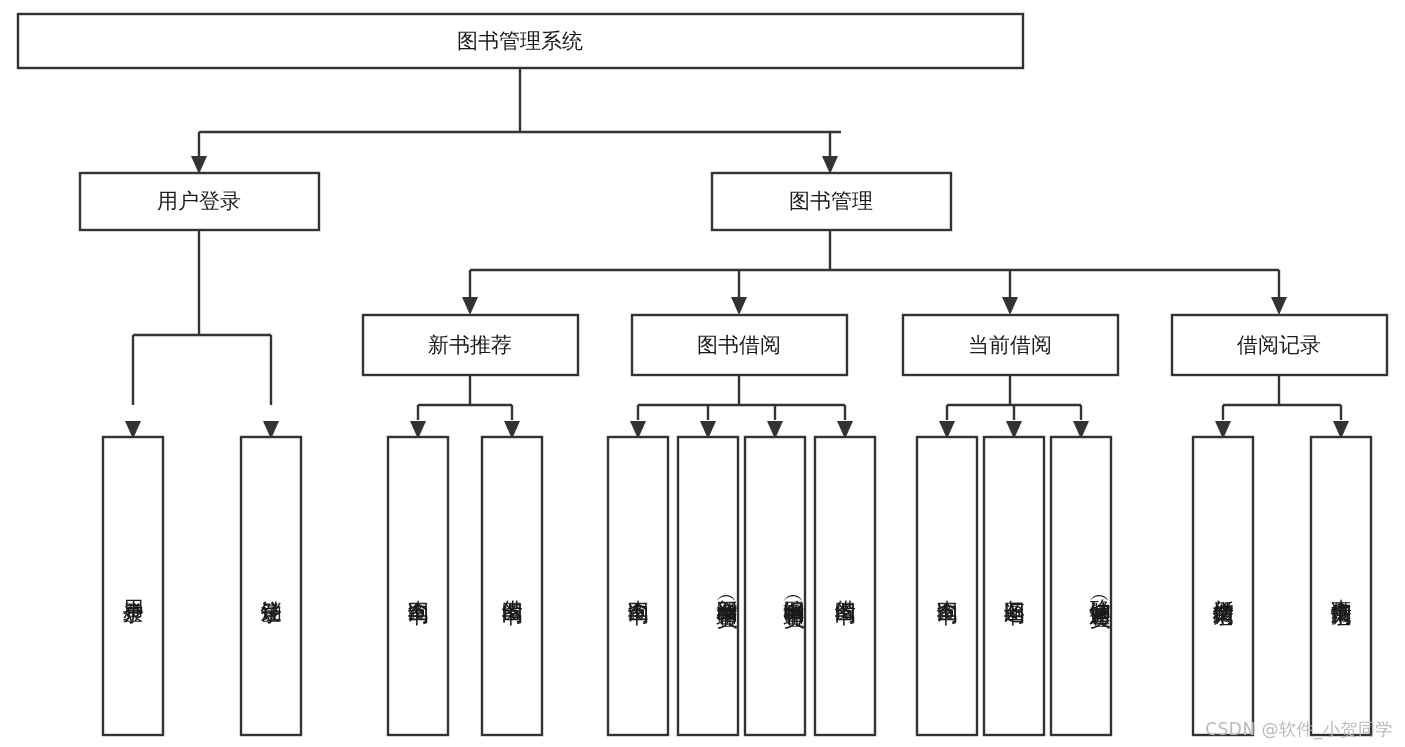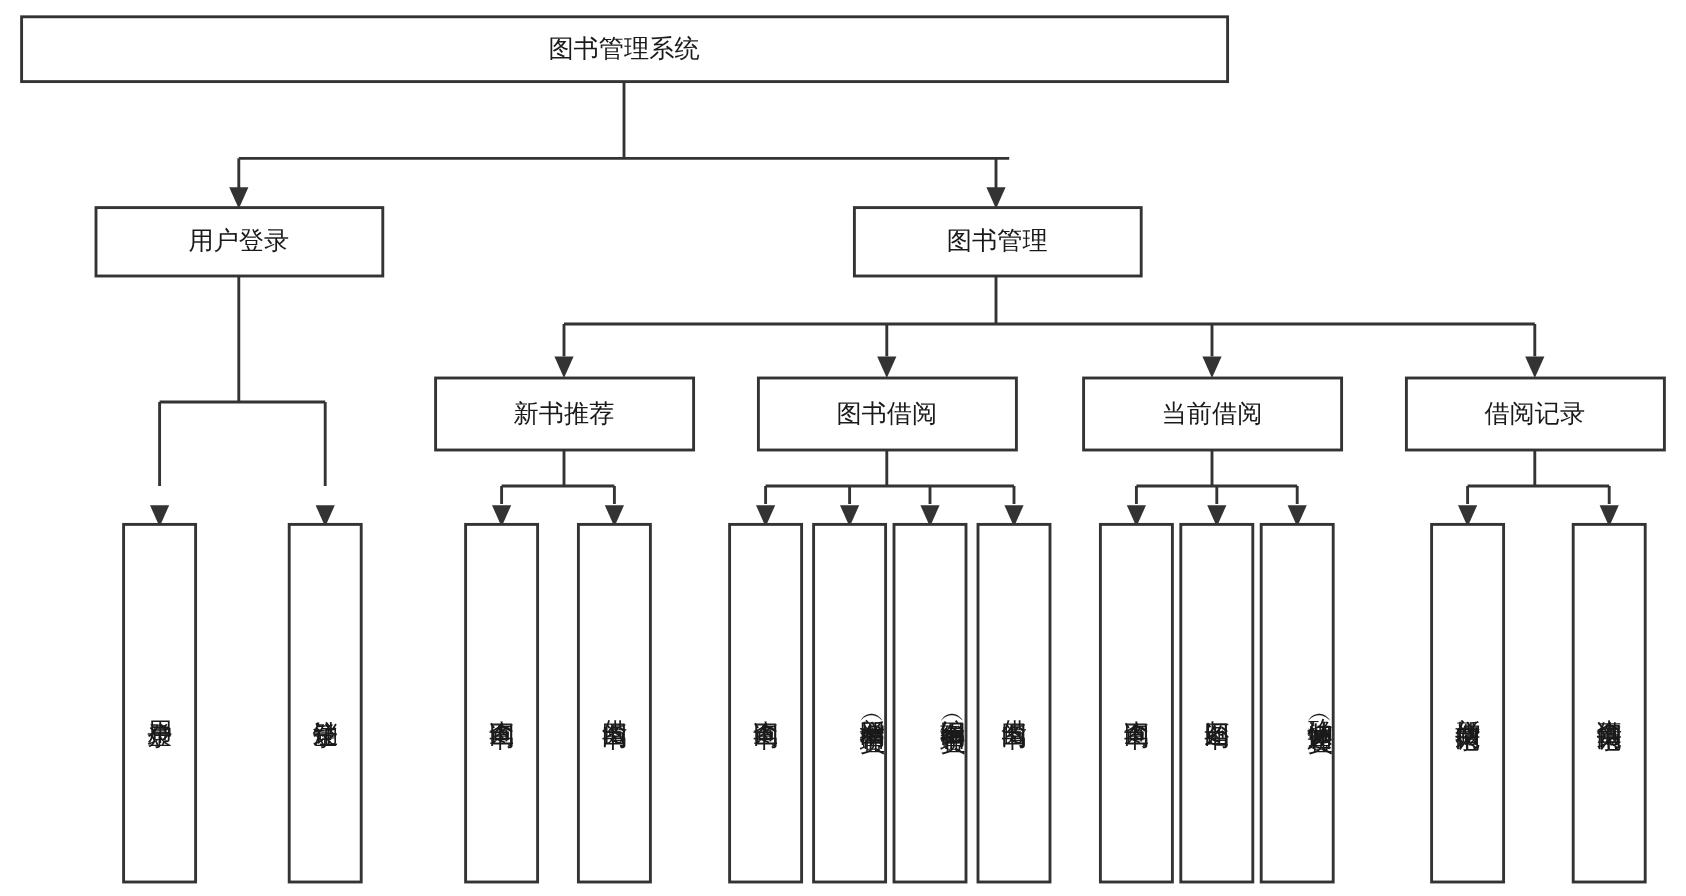--- a/index.html
+++ b/index.html
@@ -230,13 +230,14 @@
   <div class="leaf-label" style="left:745px; top:437px; width:60px; height:298px; align-items:flex-start; padding-top:6px; box-sizing:border-box;">编辑图书（管理员）</div>
   <div class="leaf-label" style="left:815px; top:437px; width:60px; height:298px;">借阅图书</div>
 
   <div class="leaf-label" style="left:917px; top:437px; width:60px; height:298px;">查询图书</div>
   <div class="leaf-label" style="left:984px; top:437px; width:60px; height:298px;">归还图书</div>
   <div class="leaf-label" style="left:1051px; top:437px; width:60px; height:298px; align-items:flex-start; padding-top:6px; box-sizing:border-box;">确认归还（管理员）</div>
 
   <div class="leaf-label" style="left:1193px; top:437px; width:60px; height:298px;">新增借阅记录</div>
   <div class="leaf-label" style="left:1311px; top:437px; width:60px; height:298px;">查询借阅记录</div>
 
+  <div class="watermark">CSDN @软件_小贺同学</div>
 </div>
 
 </body></html>

